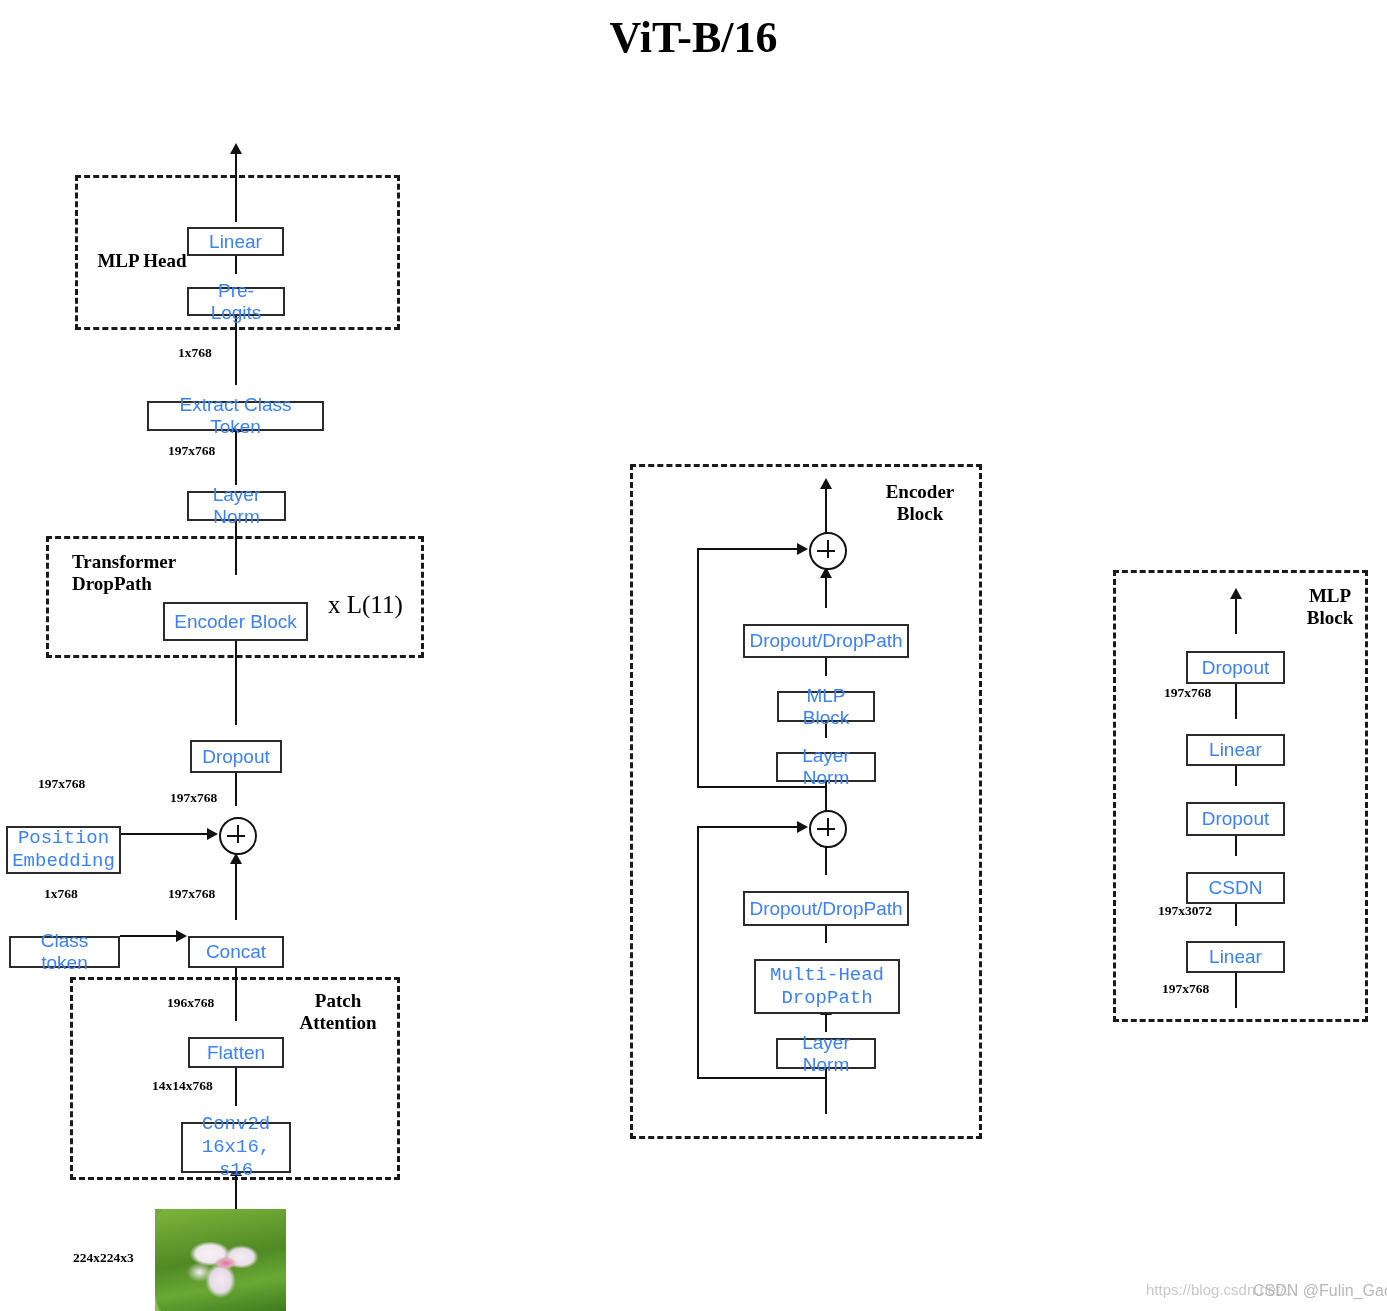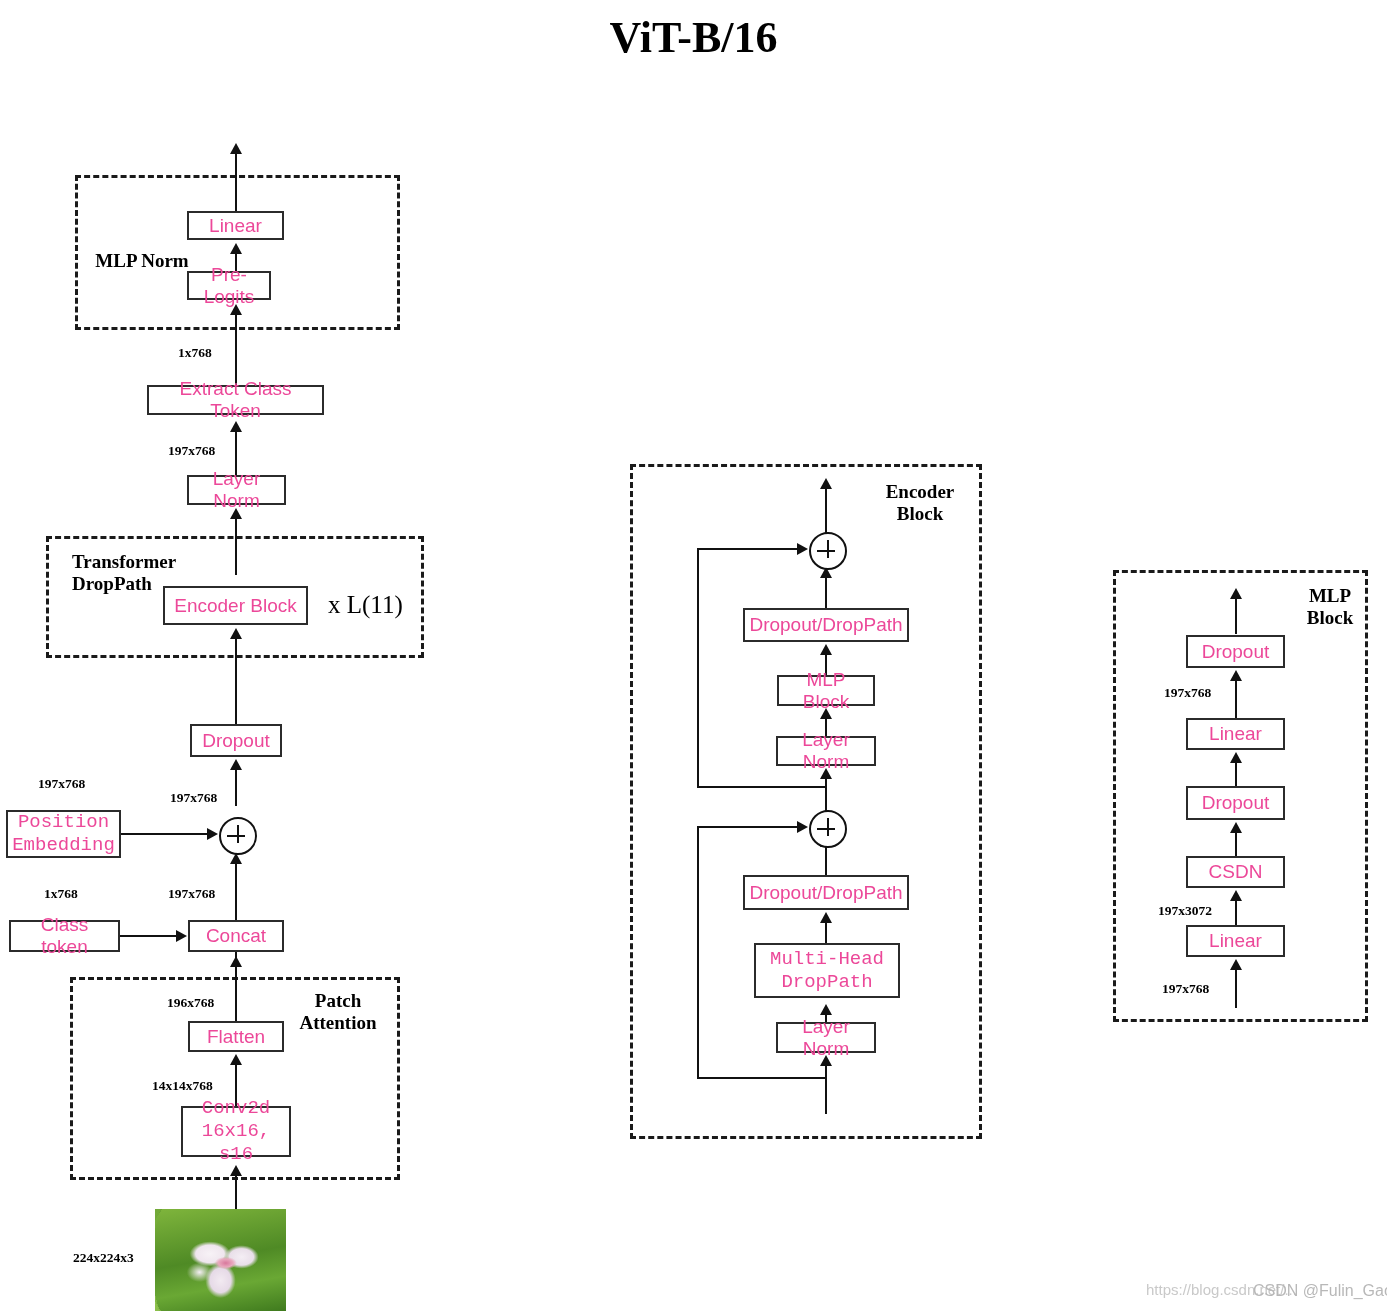--- a/index.html
+++ b/index.html
@@ -28,31 +28,32 @@
     color: #000;
     letter-spacing: 0px;
   }
 
   
   .node {
     position: absolute;
     box-sizing: border-box;
     border: 2px solid #2b2b2b;
     background: #ffffff;
-    color: #ec4899;
+    color: #3b82f6;
     font-family: "Liberation Sans", sans-serif;
     font-size: 19px;
     line-height: 1.15;
     display: flex;
     align-items: center;
     justify-content: center;
     text-align: center;
     padding: 2px 6px;
     white-space: pre-line;
     z-index: 5;
+    margin-top: 16px;
   }
   .node.two-line { line-height: 1.2; font-family: Liberation Mono, monospace; }
 
   
   .group {
     position: absolute;
     box-sizing: border-box;
     border: 3px dashed #1a1a1a;
     background: transparent;
     z-index: 1;
@@ -182,26 +183,26 @@
 </style>
 </head>
 <body>
 
 <div class="page-title">ViT-B/16</div>
 
 <div class="vline" style="left:235px; top:152px; height:70px;"></div>
 <div class="arrow-up" style="left:230px; top:143px;"></div>
 
 <div class="group" style="left:75px; top:175px; width:325px; height:155px;"></div>
-<div class="glabel" style="left:92px; top:250px; width:100px;">MLP Norm</div>
+<div class="glabel" style="left:92px; top:250px; width:100px;">MLP Head</div>
 
 <div class="node" style="left:187px; top:211px; width:97px; height:29px;">Linear</div>
 <div class="vline" style="left:235px; top:252px; height:22px;"></div>
 <div class="arrow-up" style="left:230px; top:243px;"></div>
-<div class="node" style="left:187px; top:271px; width:84px; height:29px;">Pre-Logits</div>
+<div class="node" style="left:187px; top:271px; width:98px; height:29px;">Pre-Logits</div>
 
 <div class="vline" style="left:235px; top:313px; height:72px;"></div>
 <div class="arrow-up" style="left:230px; top:304px;"></div>
 <div class="dim" style="left:178px; top:345px;">1x768</div>
 
 <div class="node" style="left:147px; top:385px; width:177px; height:30px;">Extract Class Token</div>
 
 <div class="vline" style="left:235px; top:430px; height:55px;"></div>
 <div class="arrow-up" style="left:230px; top:421px;"></div>
 <div class="dim" style="left:168px; top:443px;">197x768</div>

